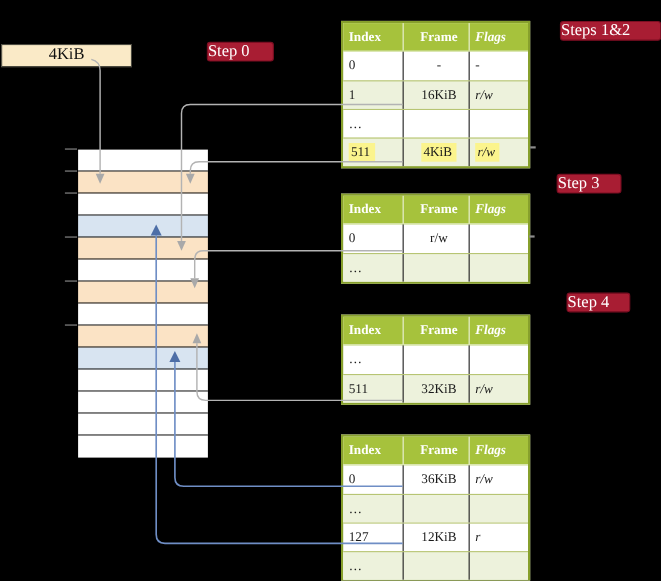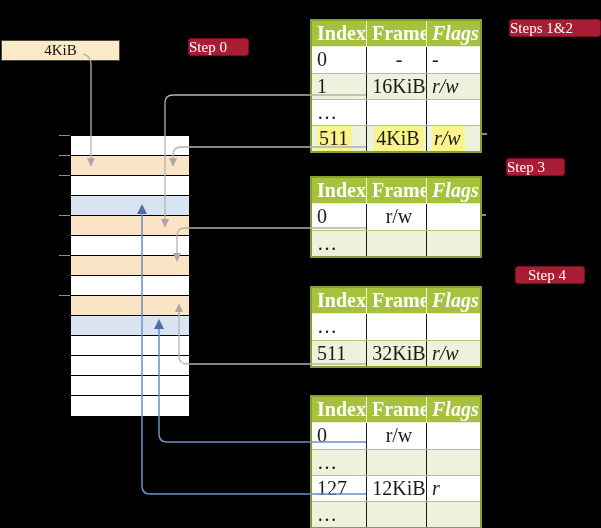--- a/index.html
+++ b/index.html
@@ -29,21 +29,21 @@
   
   .badge{
     position:absolute;background:var(--badge-red);
     border:1px solid var(--badge-border);border-radius:3px;
     color:#fff;font-size:15px;line-height:16px;height:16px;
     text-align:left;box-sizing:content-box;
   }
   #badge-steps12{left:509px;top:19px;width:90px;}
   #badge-step0 {left:188px;top:38px;width:59px;}
   #badge-step3 {left:506px;top:158px;width:57px;}
-  #badge-step4 {left:515px;top:266px;width:56px;padding-left:12px;}
+  #badge-step4 {left:515px;top:266px;width:56px;}
   
   .memory{
     position:absolute;left:70px;top:135px;width:120px;height:280px;
     box-sizing:border-box;border:1px solid #000;background:#000;z-index:1;
   }
   .mrow{height:20px;box-sizing:border-box;border-bottom:1px solid #000;}
   .mrow:last-child{border-bottom:none;}
   .mrow.free {background:var(--row-white);}
   .mrow.table{background:var(--peach);}
   .mrow.page {background:var(--page-blue);}
@@ -52,21 +52,21 @@
   .ptable{
     position:absolute;left:310px;width:172px;box-sizing:border-box;
     border:2px solid var(--table-border);background:var(--row-white);z-index:2;
   }
   #table-0{top:19px;} #table-1{top:176px;} #table-2{top:286px;} #table-3{top:395px;}
   .trow{display:flex;height:26px;box-sizing:border-box;}
   .trow.thead{background:var(--header-green);border-bottom:1px solid #e7efcd;}
   .trow.body + .trow.body{border-top:1px solid var(--row-sep-olive);}
   .trow.shaded{background:var(--row-light-green);}
   .tcell{
-    box-sizing:border-box;padding-left:5px;font-size:20px;color:#1a1a1a;
+    box-sizing:border-box;padding-left:5px;font-size:12px;color:#1a1a1a;
     line-height:25px;white-space:nowrap;overflow:hidden;
   }
   .trow.thead .tcell{
     color:#fff;font-weight:bold;border-right:1.5px solid #eef3da;line-height:24px;
   }
   .trow.body .tcell{border-right:1px solid var(--cell-sep-dark);}
   .tcell:nth-child(1){width:55px;}
   .tcell:nth-child(2){width:60px;text-align:center;}
   .tcell:nth-child(3){width:53px;border-right:none !important;font-style:italic;}
   .hl{background:var(--highlight-yellow);padding:1px 4px 2px 2px;}
@@ -176,20 +176,21 @@
       </div>
     </div>
   <div class="ptable" id="table-3">
       <div class="trow thead">
         <div class="tcell">Index</div>
         <div class="tcell">Frame</div>
         <div class="tcell">Flags</div>
       </div>
       <div class="trow body">
         <div class="tcell">0</div>
+        <div class="tcell">36KiB</div>
         <div class="tcell">r/w</div>
       </div>
       <div class="trow body shaded">
         <div class="tcell">…</div>
         <div class="tcell"></div>
         <div class="tcell"></div>
       </div>
       <div class="trow body">
         <div class="tcell">127</div>
         <div class="tcell">12KiB</div>

